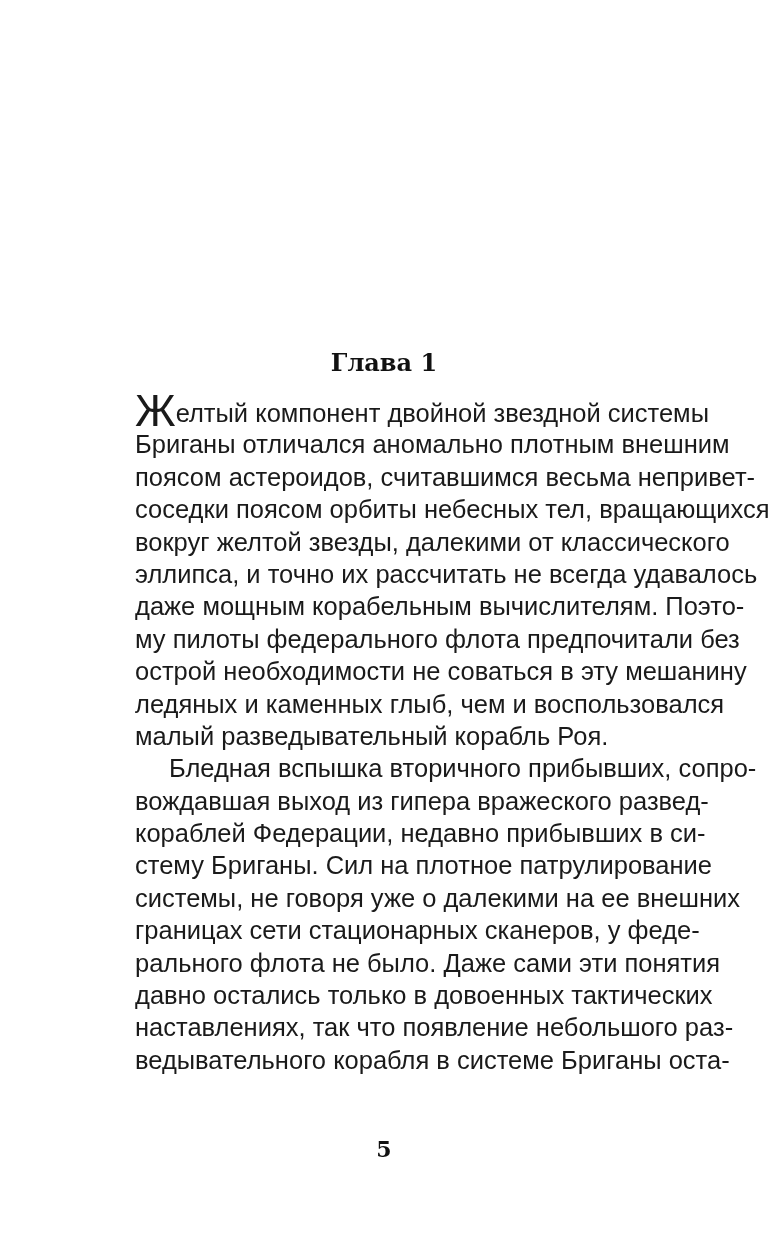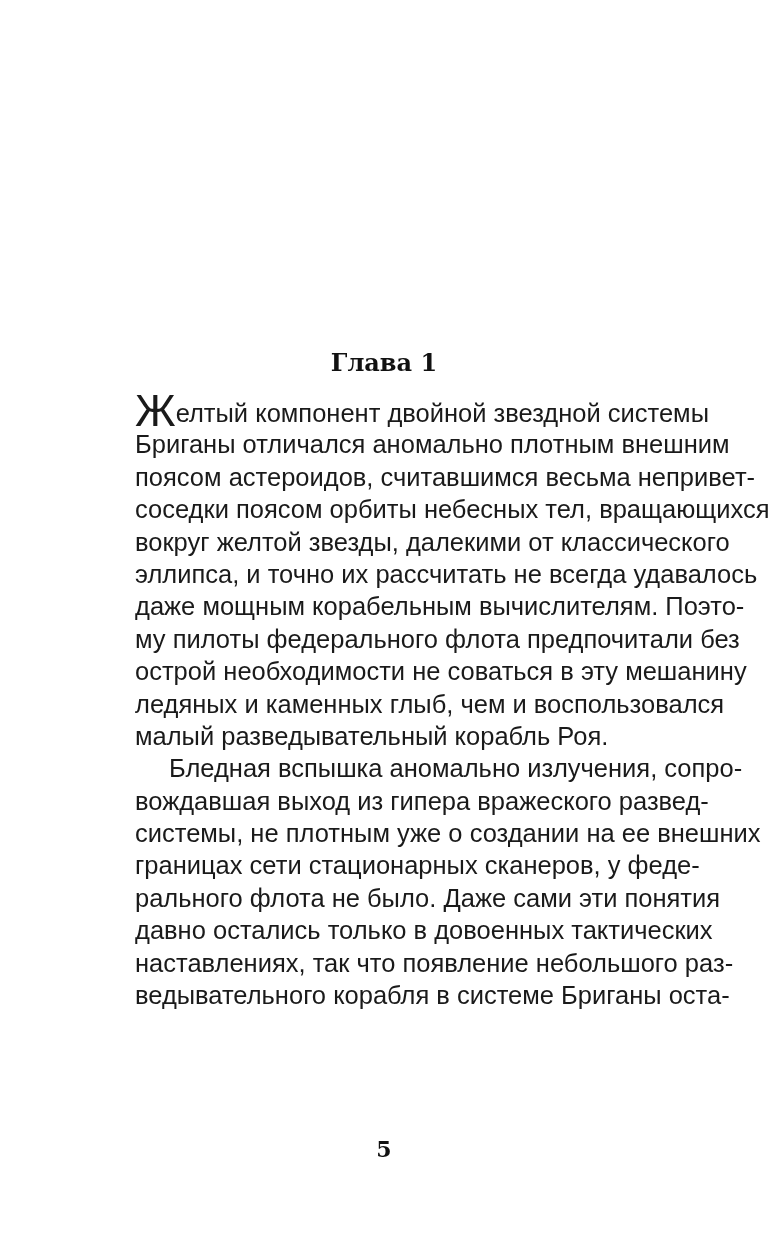--- a/index.html
+++ b/index.html
@@ -38,23 +38,25 @@
       <span class="line">соседки поясом орбиты небесных тел, вращающихся</span>
       <span class="line">вокруг желтой звезды, далекими от классического</span>
       <span class="line">эллипса, и точно их рассчитать не всегда удавалось</span>
       <span class="line">даже мощным корабельным вычислителям. Поэто-</span>
       <span class="line">му пилоты федерального флота предпочитали без</span>
       <span class="line">острой необходимости не соваться в эту мешанину</span>
       <span class="line">ледяных и каменных глыб, чем и воспользовался</span>
       <span class="line last">малый разведывательный корабль Роя.</span>
     </div>
     <div>
-      <span class="line indent">Бледная вспышка аномально излучения, сопро-</span>
+      <span class="line indent">Бледная вспышка вторичного прибывших, сопро-</span>
       <span class="line">вождавшая выход из гипера вражеского развед-</span>
-      <span class="line">системы, не плотным уже о создании на ее внешних</span>
+      <span class="line">кораблей Федерации, недавно прибывших в си-</span>
+      <span class="line">стему Бриганы. Сил на плотное патрулирование</span>
+      <span class="line">системы, не говоря уже о далекими на ее внешних</span>
       <span class="line">границах сети стационарных сканеров, у феде-</span>
       <span class="line">рального флота не было. Даже сами эти понятия</span>
       <span class="line">давно остались только в довоенных тактических</span>
       <span class="line">наставлениях, так что появление небольшого раз-</span>
       <span class="line">ведывательного корабля в системе Бриганы оста-</span>
     </div>
   </div>
 
   <div class="page-number">5</div>
 </div>

